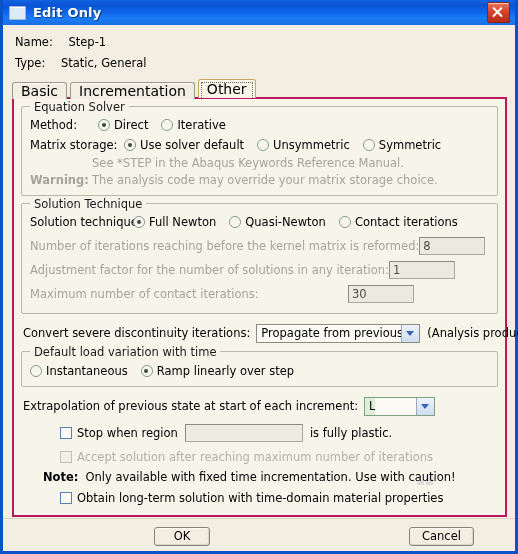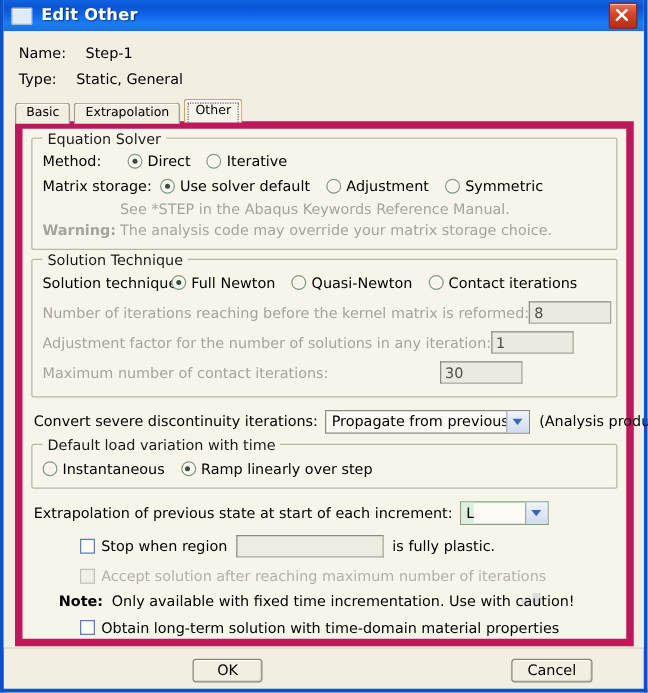--- a/index.html
+++ b/index.html
@@ -114,21 +114,21 @@
   .tab {
     height: 17px;
     line-height: 16px;
     padding: 0 8px;
     margin-right: 3px;
     background: #f2eee2;
     border: 1px solid #9a9a8e;
     border-bottom: none;
     border-radius: 3px 3px 0 0;
     box-sizing: border-box;
-    font-size: 10px;
+    font-size: 14px;
     cursor: pointer;
     position: relative;
     top: 1px;
     box-shadow: inset 0 1px 0 #fffdf6;
   }
   .tab.selected {
     height: 19px;
     line-height: 18px;
     top: 0;
     background: #f7f4ea;
@@ -139,21 +139,21 @@
     position: absolute;
     left: 2px; top: 2px; right: 2px; bottom: 0;
     border: 1px dotted #6b6b5e;
     border-bottom: none;
     pointer-events: none;
   }
 
   
   #tabpanel {
     margin: 0 8px 0 9px;
-    border: 6px solid #be185d;
+    border: 2px solid #be185d;
     background: #f7f4ea;
     box-sizing: border-box;
     position: relative;
     top: -1px;
     padding: 7px 7px 4px 7px;
     height: 420px;
   }
 
   
   .group {
@@ -360,21 +360,21 @@
     flex: 0 0 auto;
   }
 </style>
 </head>
 <body>
 
 <div id="window">
 
   <div id="titlebar">
     <div class="tb-icon"></div>
-    <div class="tb-title">Edit Other</div>
+    <div class="tb-title">Edit Only</div>
     <div class="tb-spacer"></div>
     <div id="close-btn">
       <span class="x1"></span>
       <span class="x2"></span>
     </div>
   </div>
 
   <div id="content">
 
     <div class="hdr-row" id="name-row">
@@ -384,21 +384,21 @@
     <div class="hdr-row" id="type-row">
       <span class="lbl">Type:</span>
       <span class="val">Static, General</span>
     </div>
 
     <div id="tabstrip">
       <div class="tab">
         <span>Basic</span>
       </div>
       <div class="tab">
-        <span>Extrapolation</span>
+        <span>Incrementation</span>
       </div>
       <div class="tab selected">
         <span class="focus"></span>
         <span>Other</span>
       </div>
     </div>
 
     <div id="tabpanel">
 
       <div class="group">
@@ -417,21 +417,21 @@
         </div>
 
         <div class="row">
           <span style="width:94px">Matrix storage:</span>
           <span class="radio checked">
             <span class="dot"></span>
             <span class="rtext">Use solver default</span>
           </span>
           <span class="radio">
             <span class="dot"></span>
-            <span class="rtext">Adjustment</span>
+            <span class="rtext">Unsymmetric</span>
           </span>
           <span class="radio">
             <span class="dot"></span>
             <span class="rtext">Symmetric</span>
           </span>
         </div>
 
         <div class="row" style="height:16px">
           <span style="width:62px"></span>
           <span class="lbl-warn">See *STEP in the Abaqus Keywords Reference Manual.</span>

